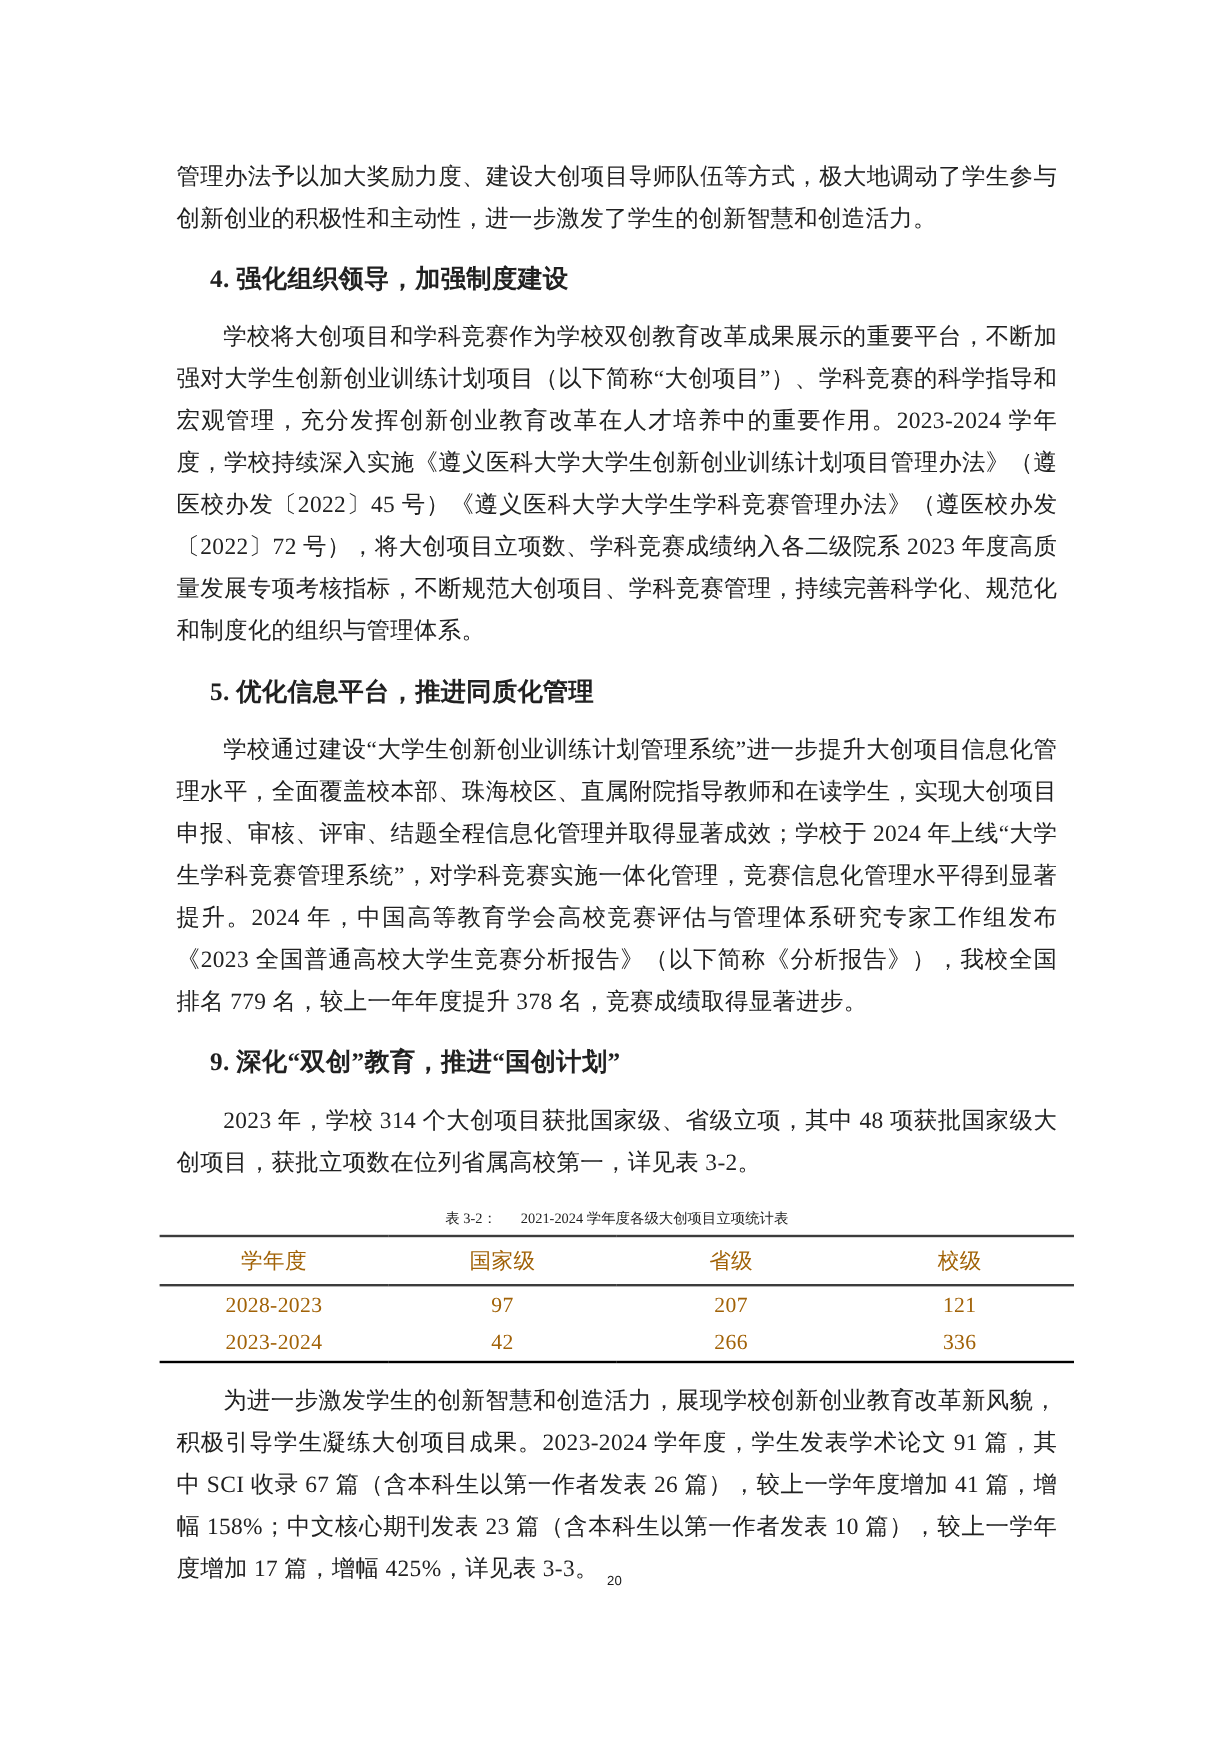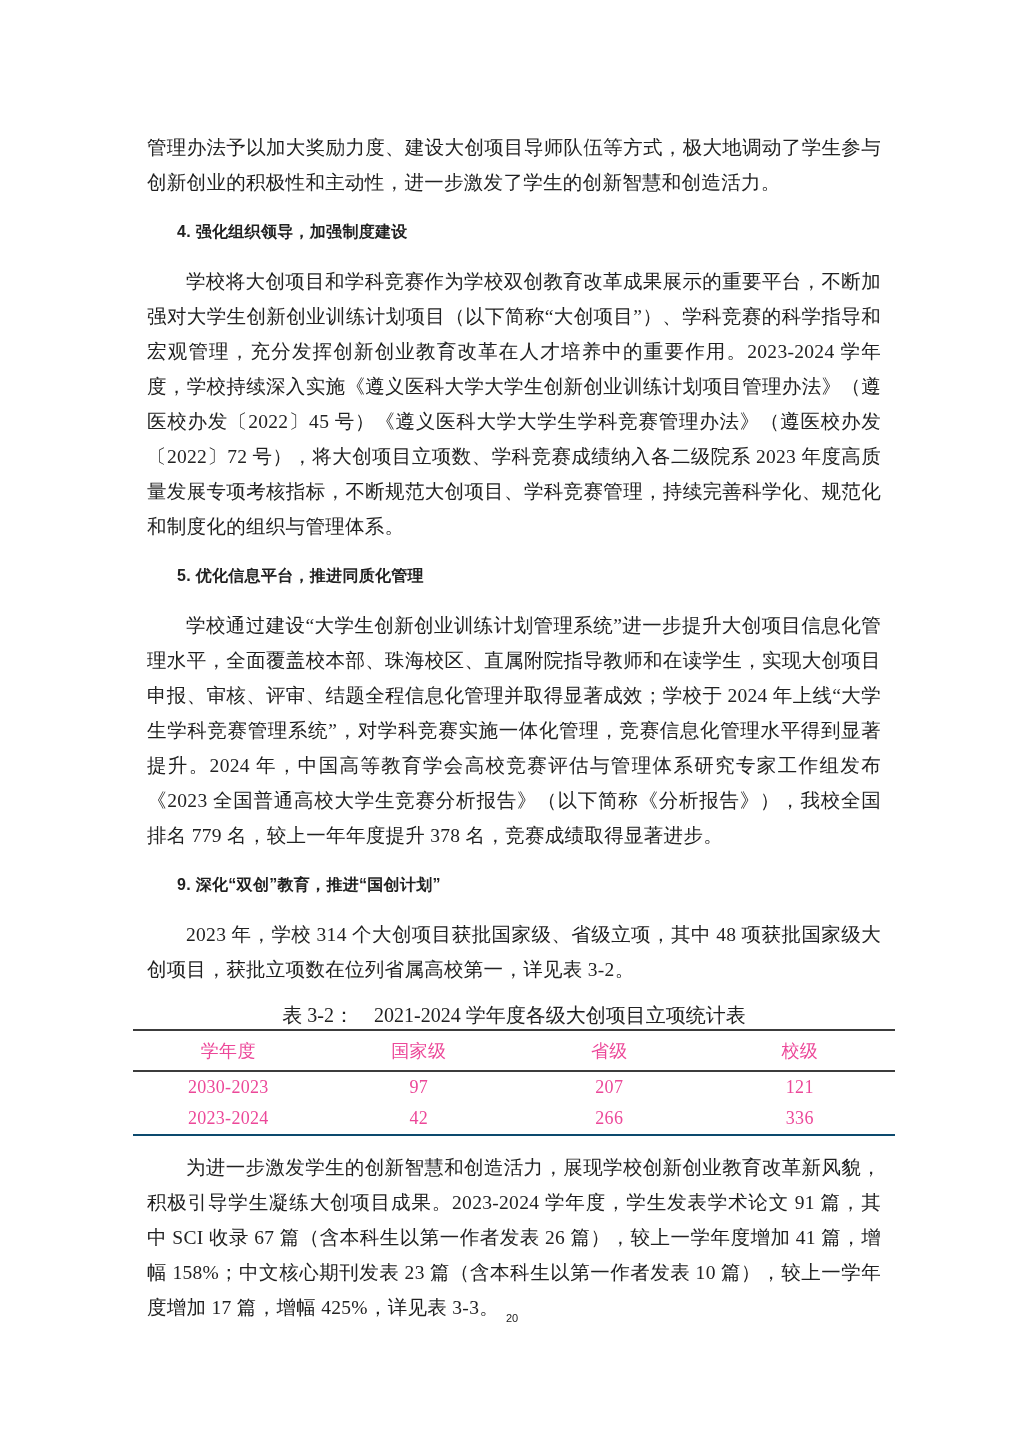--- a/index.html
+++ b/index.html
@@ -21,43 +21,43 @@
   p.body {
     margin: 14px;
     font-size: 19.5px;
     line-height: 35px;
     text-align: justify;
     text-indent: 2em;
     letter-spacing: 0.3px;
   }
   p.body.cont { text-indent: 0; }
   h3.heading {
-    margin: 12px;
-    font-size: 16px;
+    margin: 0;
+    font-size: 21px;
     line-height: 36px;
     font-weight: 700;
-    font-family: Liberation Sans, sans-serif;
+    font-family: Liberation Serif, serif;
     text-indent: 2em;
     letter-spacing: 0.3px;
   }
   .tbl-caption {
     margin-top: 1px;
-    font-size: 20px;
+    font-size: 12px;
     line-height: 28px;
     text-align: center;
     white-space: nowrap;
   }
   .tbl-caption .cap-title { margin-left: 20px; }
   table.data-table {
     width: 100%;
     border-collapse: collapse;
     border-top: 2px solid #3c3c3c;
-    border-bottom: 2px solid #0c4a6e;
+    border-bottom: 2px solid #000000;
     font-size: 18px;
-    color: #ec4899;
+    color: #a16207;
   }
   table.data-table th {
     font-weight: 400;
     text-align: center;
     height: 37px;
     border-bottom: 2px solid #3c3c3c;
     letter-spacing: 0.3px;
   }
   table.data-table td {
     text-align: center;
@@ -107,21 +107,21 @@
       <thead>
         <tr>
           <th>学年度</th>
           <th>国家级</th>
           <th>省级</th>
           <th>校级</th>
         </tr>
       </thead>
       <tbody>
         <tr>
-          <td>2030-2023</td>
+          <td>2028-2023</td>
           <td>97</td>
           <td>207</td>
           <td>121</td>
         </tr>
         <tr>
           <td>2023-2024</td>
           <td>42</td>
           <td>266</td>
           <td>336</td>
         </tr>

